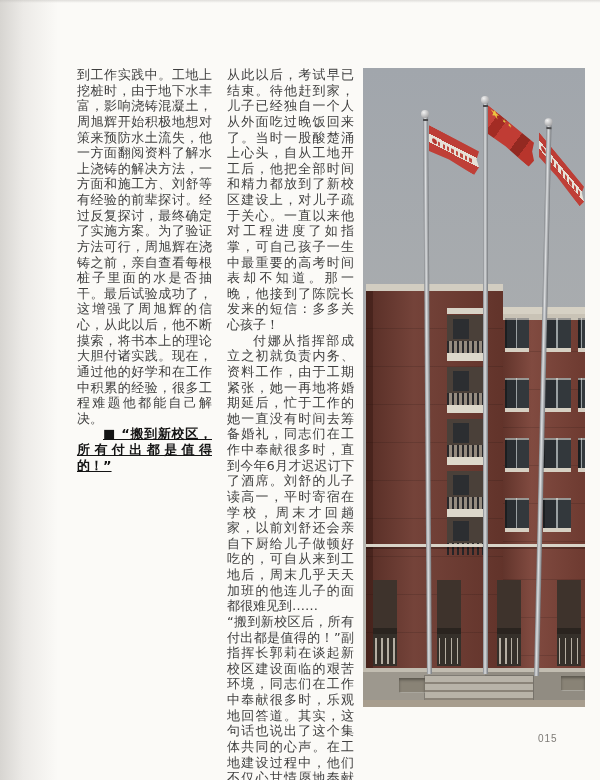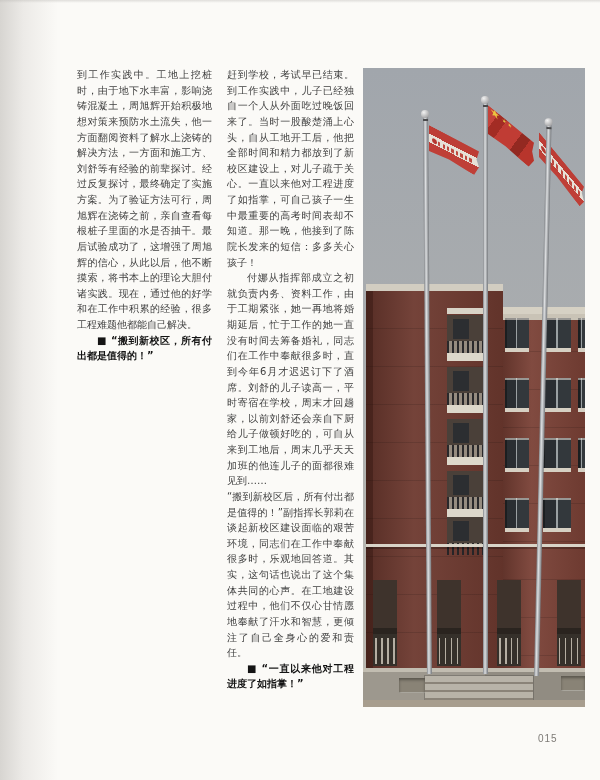--- a/index.html
+++ b/index.html
@@ -5,27 +5,27 @@
   html,body{margin:0;padding:0;}
   body{width:600px;height:780px;position:relative;overflow:hidden;
        background:#fbfaf7;font-family:"DejaVu Sans",sans-serif;}
   .page{position:absolute;inset:0;}
   .gutter{position:absolute;left:0;top:0;bottom:0;width:58px;
           background:linear-gradient(90deg,#d7d5d1 0%,#eceae7 40%,rgba(251,250,247,0) 100%);}
   .edge-top{position:absolute;left:0;top:0;right:0;height:3px;
           background:linear-gradient(180deg,rgba(190,188,184,.45),rgba(251,250,247,0));}
 
   
-  .col{position:absolute;top:67px;color:#3f3f3f;font-size:10px;line-height:15.62px;
+  .col{position:absolute;top:67px;color:#3f3f3f;font-size:13px;line-height:15.62px;
        text-align:justify;}
   .col-left{left:77px;width:135px;}
   .col-right{left:227px;width:127px;}
   .para{margin:0;}
   .para.indent{text-indent:2em;}
-  .para.heading{font-weight:700;color:#141414;}
+  .para.heading{font-weight:700;color:#141414;text-decoration:underline;}
 
   
   .photo{position:absolute;left:363px;top:68px;width:222px;height:639px;margin:0;
          overflow:hidden;background:linear-gradient(180deg,#a1a6ac 0%,#aaadaf 45%,#b7b6b0 78%,#bcb9b2 100%);}
   .photo *{position:absolute;}
 
   .bld{background-color:#6d392f;
        background-image:repeating-linear-gradient(180deg,rgba(0,0,0,.12) 0 1px,rgba(0,0,0,0) 1px 38px),
                         linear-gradient(90deg,rgba(0,0,0,.20),rgba(255,255,255,.05) 35%,rgba(0,0,0,.10));}
   .bld-left{left:3px;top:222px;width:137px;height:378px;}
@@ -97,21 +97,21 @@
 
 <div class="page">
   <div class="gutter"></div>
   <div class="edge-top"></div>
 
   <div class="col col-left">
       <p class="para body">到工作实践中。工地上挖桩时，由于地下水丰富，影响浇铸混凝土，周旭辉开始积极地想对策来预防水土流失，他一方面翻阅资料了解水上浇铸的解决方法，一方面和施工方、刘舒等有经验的前辈探讨。经过反复探讨，最终确定了实施方案。为了验证方法可行，周旭辉在浇铸之前，亲自查看每根桩子里面的水是否抽干。最后试验成功了，这增强了周旭辉的信心，从此以后，他不断摸索，将书本上的理论大胆付诸实践。现在，通过他的好学和在工作中积累的经验，很多工程难题他都能自己解决。</p>
       <p class="para heading indent">■ “搬到新校区，所有付出都是值得的！”</p>
     </div>
   <div class="col col-right">
-      <p class="para body">赶到学校，考试早已结束。到工作实践中，儿子已经独自一个人从外面吃过晚饭回来了。当时一股酸楚涌上心头，自从工地开工后，他把全部时间和精力都放到了新校区建设上，对儿子疏于关心。一直以来他对工程进度了如指掌，可自己孩子一生中最重要的高考时间表却不知道。那一晚，他接到了陈院长发来的短信：多多关心孩子！</p>
+      <p class="para body">从此以后，考试早已结束。待他赶到家，儿子已经独自一个人从外面吃过晚饭回来了。当时一股酸楚涌上心头，自从工地开工后，他把全部时间和精力都放到了新校区建设上，对儿子疏于关心。一直以来他对工程进度了如指掌，可自己孩子一生中最重要的高考时间表却不知道。那一晚，他接到了陈院长发来的短信：多多关心孩子！</p>
       <p class="para body indent">付娜从指挥部成立之初就负责内务、资料工作，由于工期紧张，她一再地将婚期延后，忙于工作的她一直没有时间去筹备婚礼，同志们在工作中奉献很多时，直到今年6月才迟迟订下了酒席。刘舒的儿子读高一，平时寄宿在学校，周末才回趟家，以前刘舒还会亲自下厨给儿子做顿好吃的，可自从来到工地后，周末几乎天天加班的他连儿子的面都很难见到……</p>
       <p class="para body">“搬到新校区后，所有付出都是值得的！”副指挥长郭莉在谈起新校区建设面临的艰苦环境，同志们在工作中奉献很多时，乐观地回答道。其实，这句话也说出了这个集体共同的心声。在工地建设过程中，他们不仅心甘情愿地奉献了汗水和智慧，更倾注了自己全身心的爱和责任。</p>
       <p class="para heading indent">■ “一直以来他对工程进度了如指掌！”</p>
     </div>
 
   <figure class="photo" title="Three red flags on silver flagpoles in front of a dark red brick campus building; the middle flag is the Chinese national flag, the outer two are red-white-red striped institutional flags.">
 
     <div class="bld bld-left"></div>
     <div class="bld bld-right"></div>
     <div class="bld-edge"></div>

